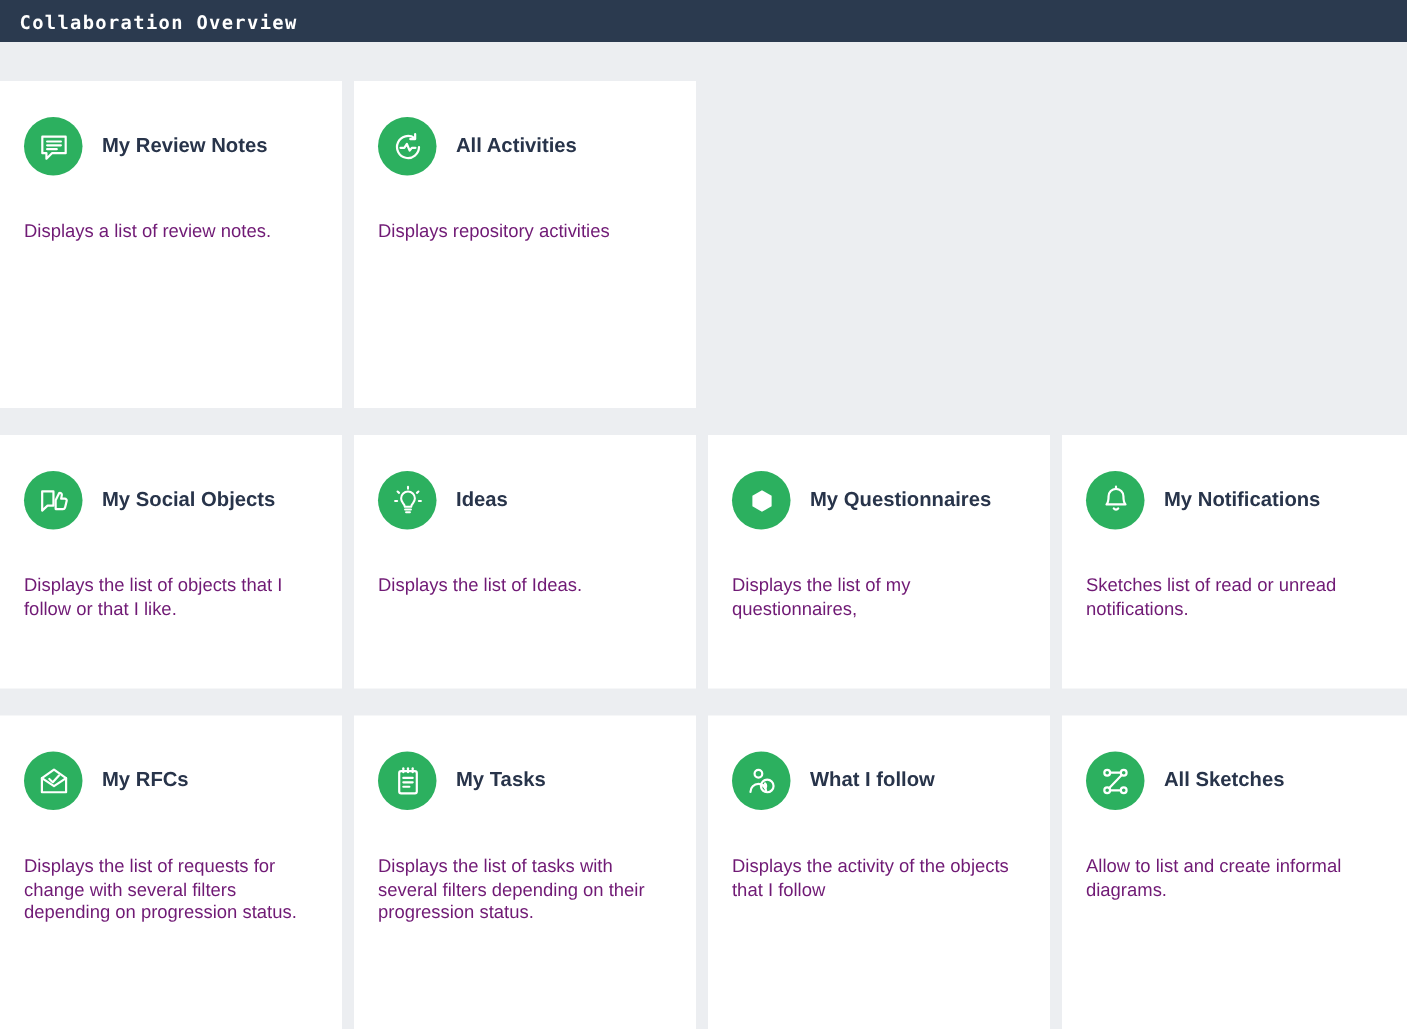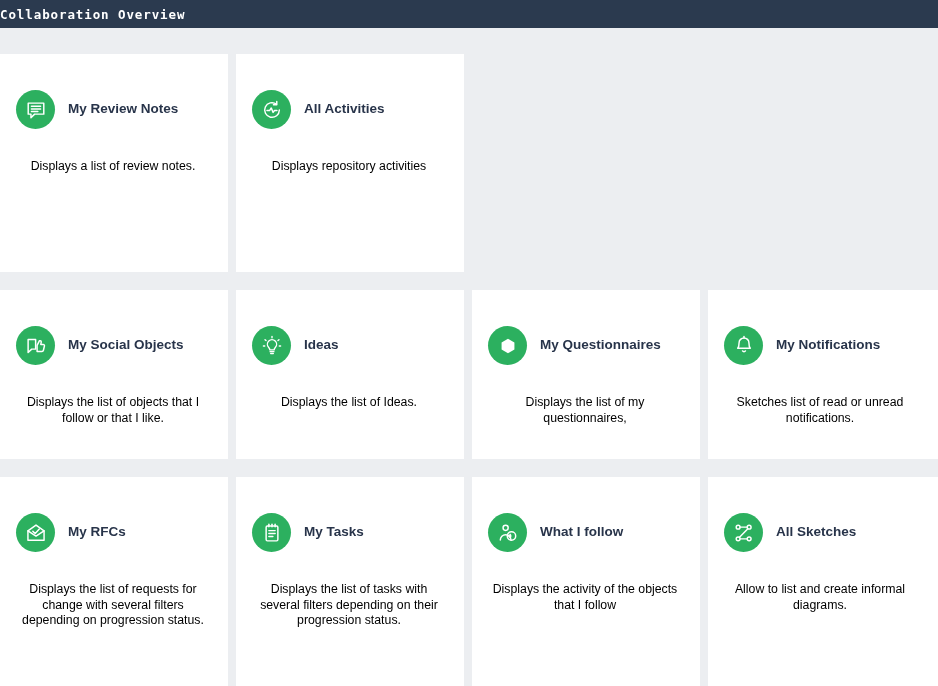--- a/index.html
+++ b/index.html
@@ -14,20 +14,21 @@
     background: #eceef1;
     font-family: "Liberation Sans", sans-serif;
   }
 
   
   .topbar {
     height: 28px;
     background: #2b3a4f;
     display: flex;
     align-items: center;
+    padding-left: 13px;
   }
   .topbar-title {
     color: #ffffff;
     font-family: "DejaVu Sans Mono", monospace;
     font-size: 12.5px;
     font-weight: bold;
     letter-spacing: 0.9px;
     white-space: nowrap;
   }
 
@@ -42,21 +43,21 @@
     gap: 8px;
     margin-bottom: 18px;
   }
   .row-1 .card { height: 218px; }
   .row-2 .card { height: 169px; }
   .row-3 .card { height: 221px; }
 
   .card {
     background: #ffffff;
     flex: 0 0 auto;
-    padding: 36px 18px 10px 16px;
+    padding: 24px 18px 10px 16px;
     overflow: hidden;
   }
   .col-1 { width: 228px; margin-left: 0; }
   .col-2 { width: 228px; }
   .col-3 { width: 228px; }
   .col-4 { width: 230px; }
 
   
   .card-head {
     display: flex;
@@ -82,25 +83,24 @@
   }
 
   .card-title {
     color: #28344a;
     font-size: 13.5px;
     font-weight: bold;
     line-height: 1.2;
   }
 
   .card-desc {
-    color: #000000;
+    color: #701a75;
     font-size: 12.3px;
     line-height: 1.27;
     max-width: 196px;
-    text-align: center;
   }
   .col-4 .card-desc { max-width: 192px; }
 </style>
 </head>
 <body>
 
 <div class="topbar">
   <span class="topbar-title">Collaboration Overview</span>
 </div>
 

